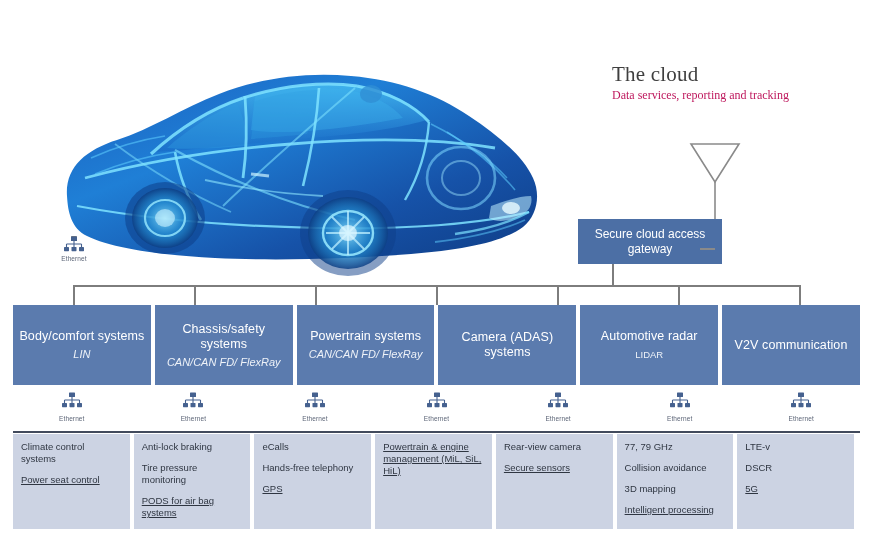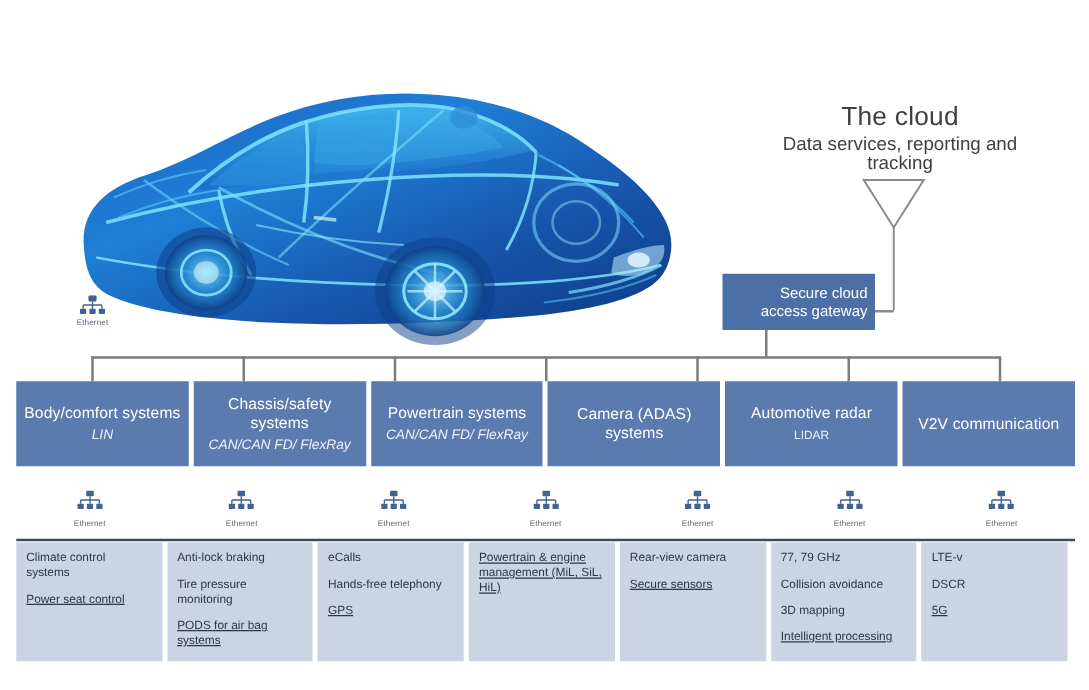--- a/index.html
+++ b/index.html
@@ -26,62 +26,62 @@
     top: 28px;
     width: 490px;
     height: 255px;
   }
   #car-figure svg { display: block; width: 100%; height: 100%; }
 
   
   #cloud-block {
     position: absolute;
     left: 612px;
-    top: 82px;
+    top: 62px;
     width: 216px;
-    text-align: center;
     color: #4a4a4a;
+    font-family: Liberation Serif, serif;
   }
   #cloud-title {
     font-size: 21px;
     font-weight: 400;
     line-height: 24px;
     letter-spacing: .2px;
     color: #3f3f3f;
   }
   #cloud-sub {
-    font-size: 15px;
+    font-size: 12px;
     line-height: 15px;
     margin-top: 2px;
-    color: #404040;
+    color: #be185d;
   }
 
   
   #antenna {
     position: absolute;
     left: 684px;
     top: 140px;
     width: 62px;
     height: 110px;
   }
   #antenna svg { display: block; width: 100%; height: 100%; }
 
   
   #gateway-box {
     position: absolute;
     left: 578px;
     top: 219px;
-    width: 122px;
+    width: 144px;
     height: 45px;
     background: #4c6fa5;
     color: #ffffff;
     display: flex;
     align-items: center;
     justify-content: center;
-    text-align: right;
+    text-align: center;
     font-size: 12px;
     line-height: 15px;
     padding: 0 6px;
   }
 
   
   #gw-to-antenna {
     position: absolute;
     left: 700px;
     top: 248px;
@@ -133,21 +133,21 @@
     margin-top: 1px;
     letter-spacing: .1px;
   }
 
   
   #category-row {
     position: absolute;
     left: 13px;
     top: 305px;
     width: 847px;
-    height: 68px;
+    height: 80px;
     display: flex;
     gap: 4px;
   }
   .cat-box {
     flex: 1 1 0;
     background: #5b7bae;
     color: #ffffff;
     display: flex;
     flex-direction: column;
     align-items: center;

